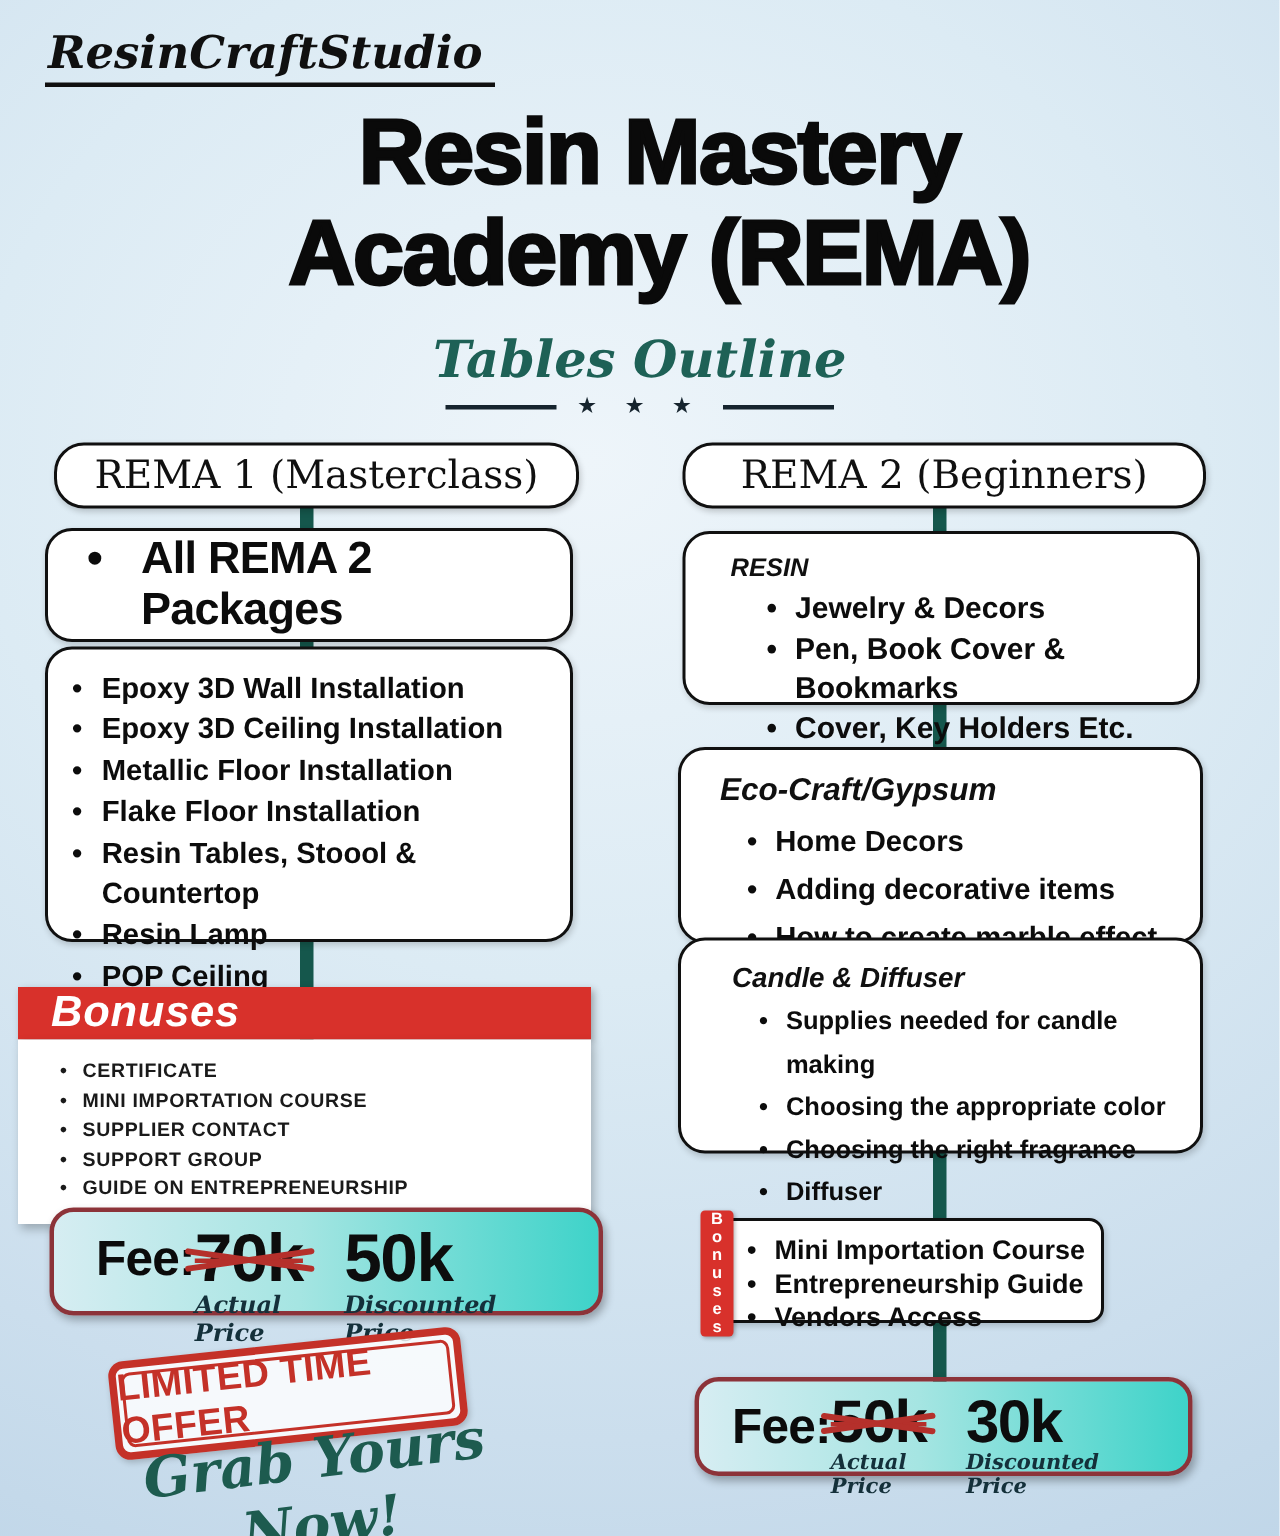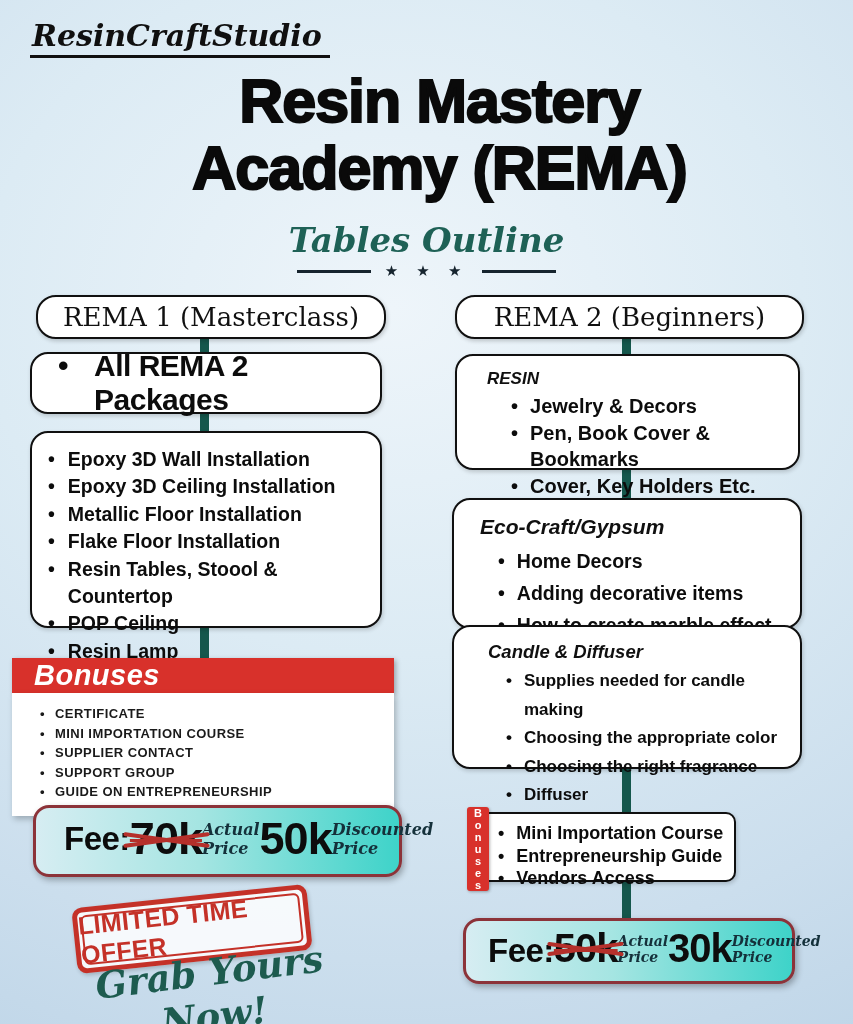--- a/index.html
+++ b/index.html
@@ -47,21 +47,21 @@
   #l-header{left:36px;top:295px;width:346px;height:40px;}
   #r-header{left:455px;top:295px;width:345px;height:40px;}
   .box{
     position:absolute;background:#fff;border:2.5px solid #101010;border-radius:18px;
     z-index:2;box-shadow:1px 2px 4px rgba(0,0,0,.18);box-sizing:border-box;
   }
   ul{list-style:none;margin:0;padding:0;}
   li{display:flex;gap:12px;font-weight:bold;color:#0c0c0c;}
   li::before{content:"•";flex:0 0 auto;}
   
-  #l-packages{left:30px;top:352px;width:352px;height:62px;display:flex;align-items:center;
+  #l-packages{left:30px;top:352px;width:352px;height:76px;display:flex;align-items:center;
     padding:0 0 0 26px;}
   #l-packages li{font-size:30px;gap:26px;letter-spacing:-0.5px;}
   #l-list{left:30px;top:431px;width:352px;height:197px;padding:13px 8px 8px 16px;}
   #l-list li{font-size:19.5px;line-height:27.4px;gap:13px;}
   #l-bonuses{position:absolute;left:12px;top:658px;width:382px;z-index:2;}
   .bonus-banner{
     height:35px;background:#d8312b;color:#fff;font-style:italic;font-weight:bold;
     font-size:29px;display:flex;align-items:center;padding-left:22px;
     box-shadow:2px 2px 5px rgba(0,0,0,.3);letter-spacing:.5px;
   }
@@ -70,21 +70,21 @@
   
   .feebox{
     position:absolute;border:3px solid #8c3339;border-radius:16px;z-index:2;box-sizing:border-box;
     background:linear-gradient(90deg,#d6edf2 0%,#a5e5e2 45%,#3ed3c9 100%);
     display:flex;align-items:flex-start;justify-content:space-between;
     box-shadow:2px 3px 6px rgba(0,0,0,.3);
   }
   #l-fee{left:33px;top:805px;width:369px;height:72px;padding:10px 30px 0 28px;}
   #r-fee{left:463px;top:918px;width:332px;height:66px;padding:9px 22px 0 22px;}
   .fee-label{font-size:33px;font-weight:bold;letter-spacing:-0.5px;margin-top:2px;color:#0b0b0b;}
-  .price{display:flex;flex-direction:row;align-items:center;}
+  .price{display:flex;flex-direction:column;align-items:flex-start;}
   .num{font-size:45px;font-weight:bold;line-height:41px;letter-spacing:-1px;color:#0d0d0d;}
   #r-fee .num{font-size:40px;line-height:36px;}
   .cap{font-family:"DejaVu Serif",serif;font-style:italic;font-weight:bold;
     font-size:16px;color:#14303a;margin-top:1px;}
   #r-fee .cap{font-size:14px;}
   .strike{position:relative;text-decoration:line-through;
     text-decoration-color:#b5302b;text-decoration-thickness:3px;}
   .strike::before,.strike::after{
     content:"";position:absolute;left:-10%;right:-10%;top:48%;height:4px;
     background:#b5302b;border-radius:2px;
@@ -163,22 +163,22 @@
     </ul>
   </div>
 
   <div class="box" id="l-list">
     <ul>
       <li>Epoxy 3D Wall Installation</li>
       <li>Epoxy 3D Ceiling Installation</li>
       <li>Metallic Floor Installation</li>
       <li>Flake Floor Installation</li>
       <li>Resin Tables, Stoool &amp; Countertop</li>
+      <li>Resin Lamp</li>
       <li>POP Ceiling</li>
-      <li>Resin Lamp</li>
     </ul>
   </div>
 
   <div id="l-bonuses">
     <div class="bonus-banner">Bonuses</div>
     <div class="bonus-body">
       <ul>
         <li>CERTIFICATE</li>
         <li>MINI IMPORTATION COURSE</li>
         <li>SUPPLIER CONTACT</li>

